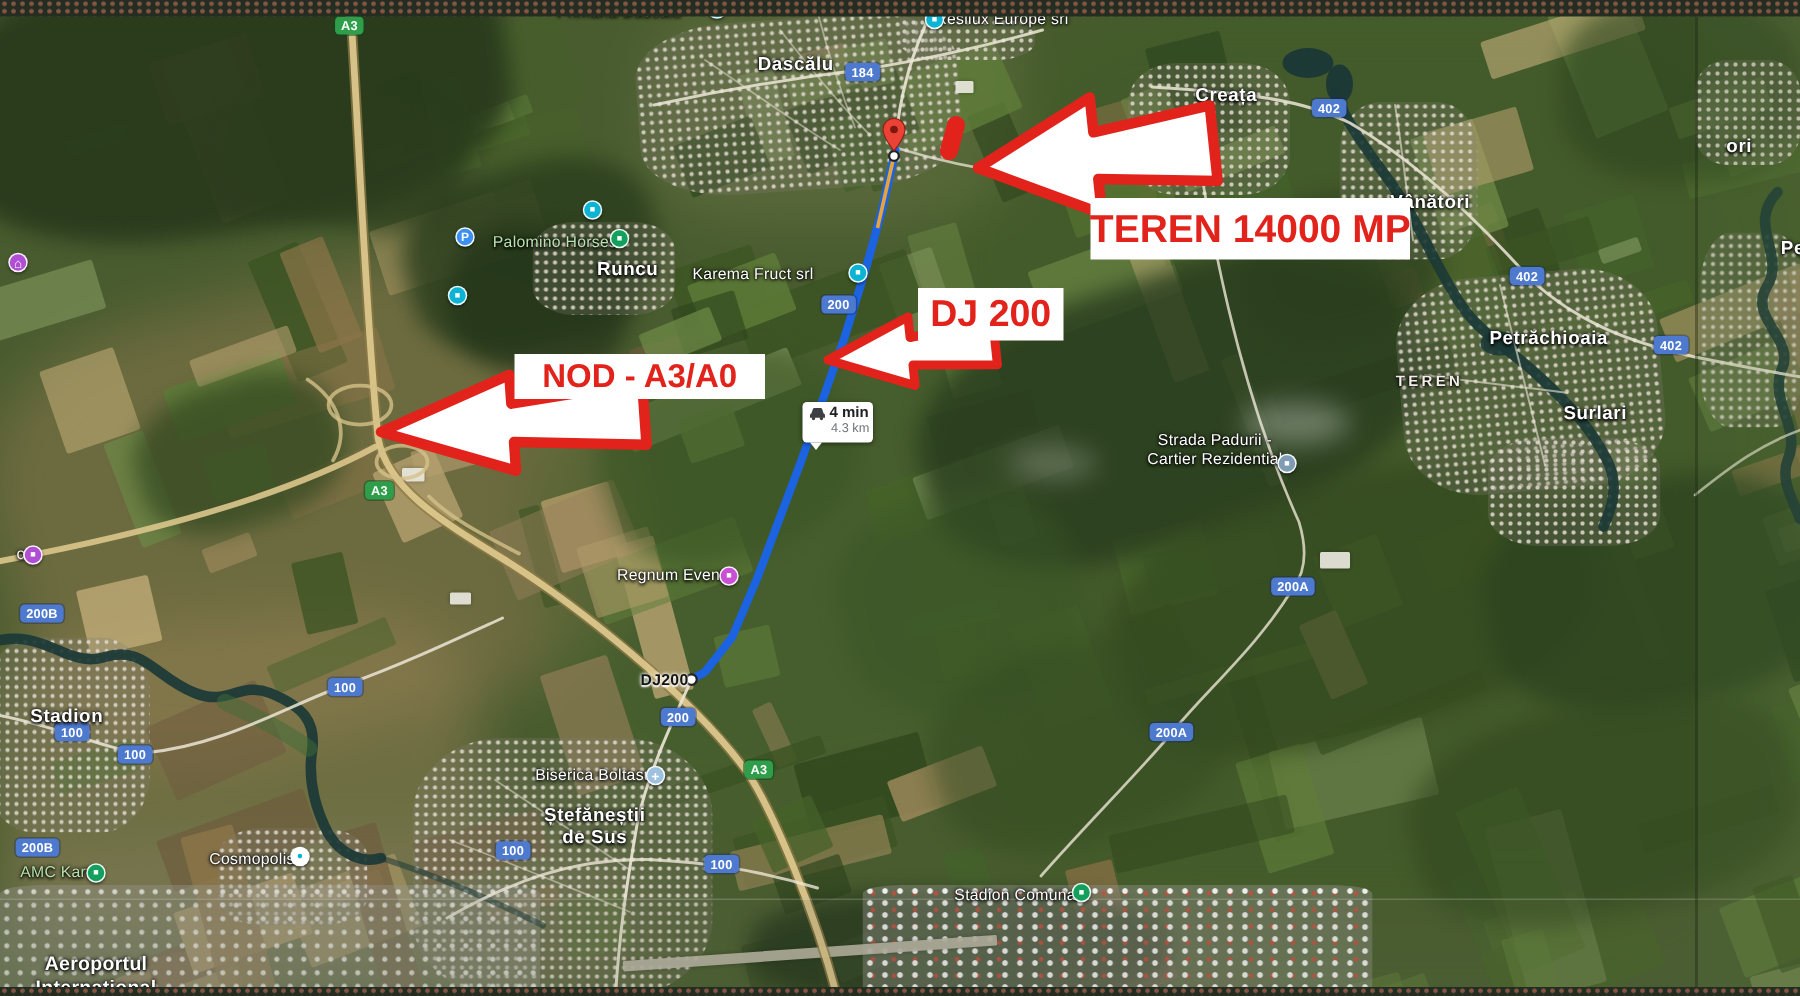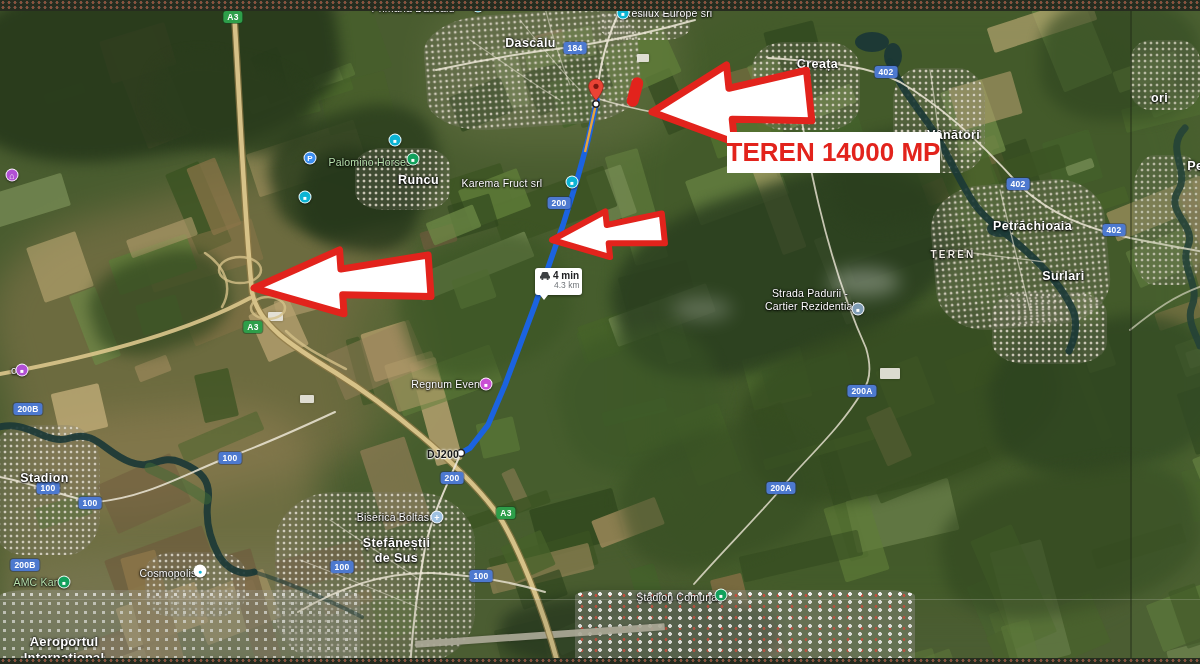--- a/index.html
+++ b/index.html
@@ -404,20 +404,22 @@
     <polygon points="0,40 85,0 85,24 170,14 170,66 85,56 85,80" fill="#fff" stroke="#e2231c" stroke-width="7" stroke-linejoin="round" vector-effect="non-scaling-stroke"></polygon>
   </svg>
   <svg class="annArrow" style="left:552px;top:217px;transform:rotate(-6deg);transform-origin:0 50%" width="112" height="46" viewBox="0 0 170 80" preserveAspectRatio="none">
     <polygon points="0,40 85,0 85,24 170,14 170,66 85,56 85,80" fill="#fff" stroke="#e2231c" stroke-width="6" stroke-linejoin="round" vector-effect="non-scaling-stroke"></polygon>
   </svg>
   <svg class="annArrow" style="left:254px;top:256px;transform:rotate(-4deg);transform-origin:0 50%" width="176" height="64" viewBox="0 0 170 80" preserveAspectRatio="none">
     <polygon points="0,40 85,0 85,24 170,14 170,66 85,56 85,80" fill="#fff" stroke="#e2231c" stroke-width="7" stroke-linejoin="round" vector-effect="non-scaling-stroke"></polygon>
   </svg>
 
   <div id="terenBox" class="callout" style="color:#e2231c">TEREN 14000 MP</div>
+  <div id="djBox" class="callout" style="color:#e2231c">DJ 200</div>
+  <div id="nodBox" class="callout" style="color:#e2231c">NOD - A3/A0</div>
 
   <div id="routeBox">
     <div class="r1">
       <svg width="12" height="10" viewBox="0 0 24 20">
         <path d="M4 9 L6 3 Q6.5 2 8 2 L16 2 Q17.5 2 18 3 L20 9 Q22 9.5 22 12 L22 15 L2 15 L2 12 Q2 9.5 4 9 Z" fill="#3c4043"></path>
         <circle cx="6.7" cy="16" r="2.2" fill="#3c4043"></circle>
           <circle cx="17.3" cy="16" r="2.2" fill="#3c4043"></circle>
       </svg>
       <span>4 min</span>
     </div>

